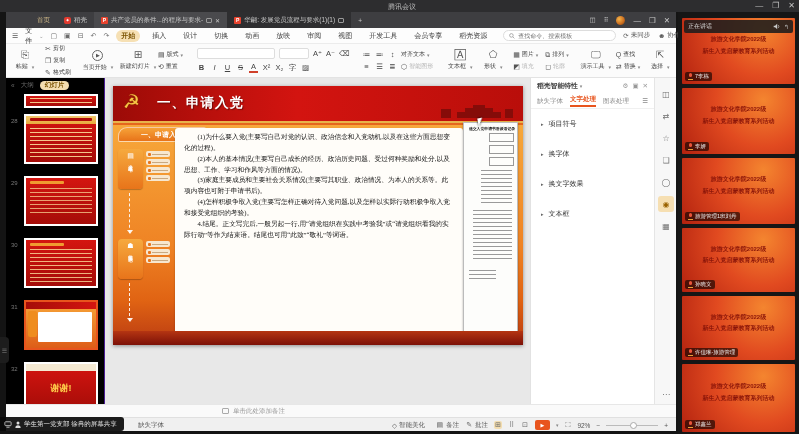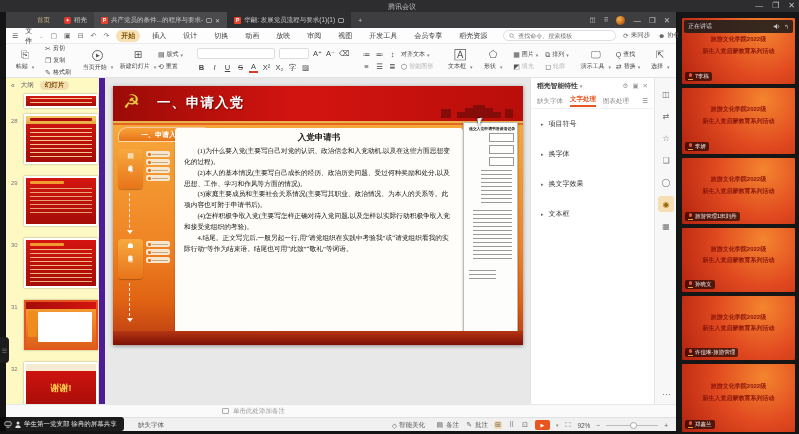--- a/index.html
+++ b/index.html
@@ -57,21 +57,21 @@
   .gray{color:#b5b5b5}
   .fontbox{width:78px;height:11px;border:1px solid #ddd;background:#fff;border-radius:2px}
   .sizebox{width:30px;height:11px;border:1px solid #ddd;background:#fff;border-radius:2px}
   .fmt{font-size:7.5px;color:#444;width:9px;text-align:center}
   .play-ic{width:11px;height:11px;border:1px solid #666;border-radius:50%;display:flex;align-items:center;
     justify-content:center;font-size:5px;color:#555}
 
   
   #wps-body{position:absolute;left:0;top:66px;width:670px;height:326px;display:flex}
   
-  #slides-panel{position:relative;width:99px;background:#fef9c3;border-right:6px solid #4c1d95}
+  #slides-panel{position:relative;width:99px;background:#000000;border-right:1px solid #4c1d95}
   #sp-header{height:14px;display:flex;align-items:center;font-size:6.5px;color:#666;gap:6px;padding:0 5px}
   #sp-tab-slides{background:#f3ddb0;color:#7a5200;border-radius:6px;padding:0 5px;font-weight:bold}
   .thumb{position:absolute;left:18px;width:74px;height:50px;background:#fff;border:2px solid #fff;
     box-shadow:0 0 2px rgba(0,0,0,.35);overflow:hidden}
   .thumb.sel{border:2px solid #e8541d}
   .tnum{position:absolute;left:5px;font-size:6px;color:#777}
   .mini-red{position:absolute;inset:0;background:linear-gradient(180deg,#d41510,#a50c08)}
   .mini-goldbar{position:absolute;left:0;right:0;top:0;height:8px;background:linear-gradient(180deg,#f3c96d,#e8aa3c)}
   .mini-goldbar i{display:block;margin:2px 4px;height:3px;background:#b00d0a;border-radius:1px}
   .mini-lines{position:absolute;left:4px;right:4px;background:repeating-linear-gradient(180deg,rgba(255,230,160,.85) 0,
@@ -541,21 +541,20 @@
                   <i></i>
                 </span>
               <span class="subitem">
                   <b></b>
                   <i></i>
                 </span>
             </div>
             <div class="steparrow" style="top:158px;height:38px"></div>
 
             <div id="doc-panel">
-              <h3>入党申请书</h3>
               <p>(1)为什么要入党(主要写自己对党的认识、政治信念和入党动机,以及在这些方面思想变化的过程)。</p>
               <p>(2)本人的基本情况(主要写自己成长的经历、政治历史问题、受过何种奖励和处分,以及思想、工作、学习和作风等方面的情况)。</p>
               <p>(3)家庭主要成员和主要社会关系情况(主要写其职业、政治情况、为本人的关系等。此项内容也可附于申请书后)。</p>
               <p>(4)怎样积极争取入党(主要写怎样正确对待入党问题,以及怎样以实际行动积极争取入党和接受党组织的考验)。</p>
               <p>4.结尾。正文写完后,一般另起一行,用“请党组织在实践中考验我”或“请党组织看我的实际行动”等作为结束语。结尾也可用“此致”“敬礼”等词语。</p>
             </div>
 
             <div id="form-panel">
               <h4>递交入党申请书后谈话记录</h4>
               <div class="form-box"></div>

